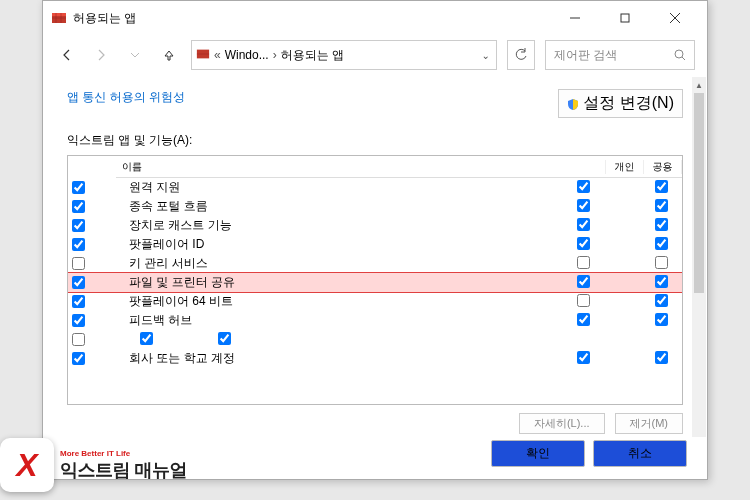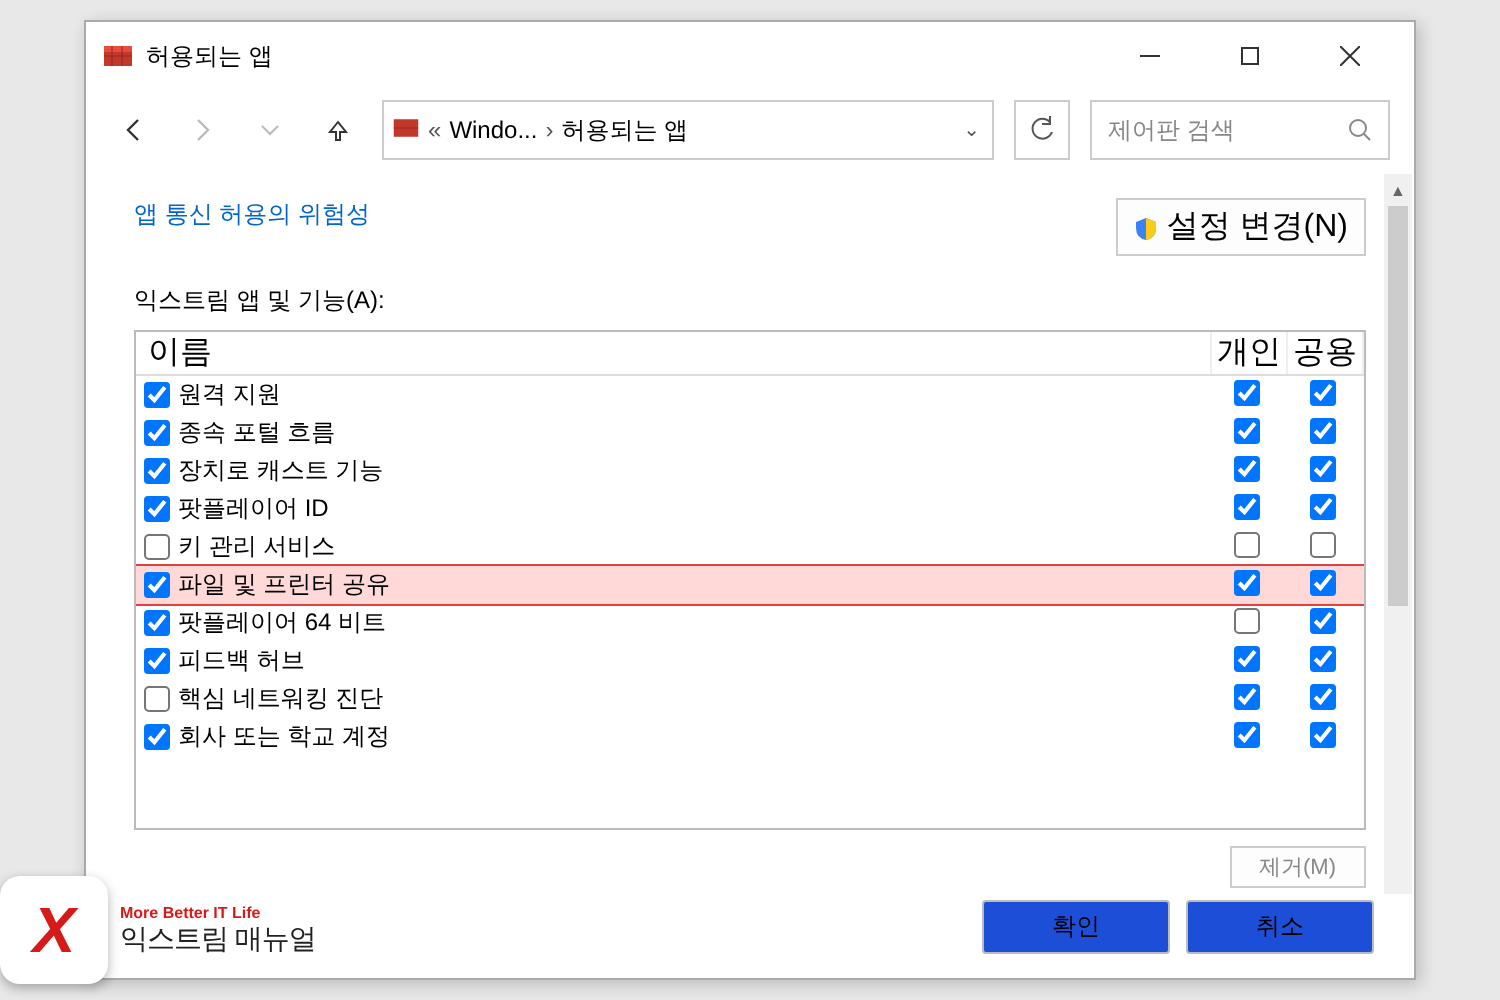--- a/index.html
+++ b/index.html
@@ -1,17 +1,17 @@
 <!DOCTYPE html>
 <html><head>
 <meta charset="utf-8">
 <style>
 * { box-sizing: border-box; margin: 0; padding: 0; font-family: "Segoe UI", "Malgun Gothic", sans-serif; }
 body { background: #e8e8e8; width: 750px; height: 500px; position: relative; overflow: hidden; }
-.window { position: absolute; left: 42px; top: 10px; width: 666px; height: 480px; background: #fff; border: 1px solid #aaa; box-shadow: 2px 2px 8px rgba(0,0,0,0.2); }
+.window { position: absolute; left: 42px; top: 0; width: 666px; height: 480px; background: #fff; border: 1px solid #aaa; box-shadow: 2px 2px 8px rgba(0,0,0,0.2); }
 .titlebar { height: 34px; display: flex; align-items: center; padding: 0 8px; }
 .titlebar .icon { width: 16px; height: 16px; margin-right: 6px; }
 .titlebar .title { font-size: 12px; flex: 1; }
 .win-controls { display: flex; gap: 18px; padding-right: 8px; }
 .win-btn { width: 32px; height: 24px; display: flex; align-items: center; justify-content: center; cursor: pointer; }
 .toolbar { height: 40px; display: flex; align-items: center; padding: 0 12px; gap: 10px; }
 .nav-btn { width: 24px; height: 24px; display: flex; align-items: center; justify-content: center; color: #555; cursor: pointer; }
 .nav-btn.disabled { color: #bbb; }
 .address { flex: 1; height: 30px; border: 1px solid #ccc; display: flex; align-items: center; padding: 0 4px; gap: 4px; font-size: 12px; }
 .address .sep { color: #555; }
@@ -19,41 +19,41 @@
 .refresh { width: 28px; height: 30px; border: 1px solid #ccc; display: flex; align-items: center; justify-content: center; cursor: pointer; }
 .search { width: 150px; height: 30px; border: 1px solid #ccc; display: flex; align-items: center; padding: 0 8px; color: #888; font-size: 12px; }
 .search span { flex: 1; }
 .content { padding: 14px 24px 0 24px; }
 .toprow { display: flex; justify-content: space-between; align-items: flex-start; margin-bottom: 14px; }
 .link { color: #0066cc; font-size: 12px; cursor: pointer; }
 .settings-btn { border: 1px solid #ccc; padding: 3px 8px; font-size: 16px; display: flex; align-items: center; gap: 4px; cursor: pointer; background: #fdfdfd; }
 .shield { width: 12px; height: 12px; }
 .section-label { font-size: 12px; margin-bottom: 6px; }
 .listbox { border: 1px solid #bbb; height: 250px; overflow: hidden; }
-.list-head { display: flex; border-bottom: 1px solid #ddd; font-size: 16px; height: 22px; align-items: center; background: #fff; }
+.list-head { display: flex; border-bottom: 1px solid #ddd; font-size: 10px; height: 22px; align-items: center; background: #fff; margin-left: 48px; }
 .col-name { flex: 1; padding-left: 6px; border-right: 1px solid #eee; }
 .col-chk { width: 38px; text-align: center; border-right: 1px solid #eee; }
 .list-body { font-size: 12px; }
-.row { display: flex; align-items: center; height: 19px; padding-left: 4px; }
+.row { display: flex; align-items: center; height: 19px; padding-left: 4px; gap: 40px; }
 .row.highlight { background: #ffd8d8; outline: 1px solid #e04040; }
 .row input[type=checkbox] { width: 13px; height: 13px; margin-right: 4px; }
 .row .name { flex: 1; }
 .row .cb { width: 38px; text-align: center; }
 .bottom-btns { display: flex; justify-content: flex-end; gap: 10px; margin-top: 8px; }
 .btn-sm { border: 1px solid #ccc; padding: 2px 14px; font-size: 11px; background: #fdfdfd; cursor: pointer; color: #888; }
 .dialog-btns { position: absolute; bottom: 12px; right: 20px; display: flex; gap: 8px; }
 .dlg-btn { border: 1px solid #bbb; padding: 4px 34px; font-size: 12px; background: #1d4ed8; cursor: pointer; border-radius: 2px; }
 .scrollbar { position: absolute; right: 1px; top: 76px; width: 14px; height: 360px; background: #f0f0f0; }
 .scrollbar .up, .scrollbar .down { height: 16px; display: flex; align-items: center; justify-content: center; font-size: 8px; color: #666; }
 .scrollbar .thumb { height: 200px; background: #ccc; margin: 0 2px; }
 .logo { position: absolute; left: 0; bottom: 8px; display: flex; align-items: center; gap: 6px; }
 .logo-badge { width: 54px; height: 54px; background: #fff; border-radius: 10px; display: flex; align-items: center; justify-content: center; box-shadow: 0 2px 6px rgba(0,0,0,0.3); }
 .logo-x { font-size: 32px; font-weight: 900; color: #d61a1a; font-style: italic; }
 .logo-text { color: #222; }
-.logo-text .main { font-size: 14px; font-weight: 400; letter-spacing: -0.5px; }
+.logo-text .main { font-size: 18px; font-weight: 700; letter-spacing: -0.5px; }
 .logo-text .sub { font-size: 8px; color: #d61a1a; font-weight: 600; }
 </style>
 </head>
 <body>
 
 <div class="window">
   <div class="titlebar">
     <span class="icon">
       <svg viewBox="0 0 16 16">
           <rect x="1" y="3" width="14" height="10" fill="#c0392b"></rect>
@@ -193,33 +193,33 @@
             <div class="cb"><input type="checkbox" checked="" style=""></div>
           </div>
           <div class="row">
             <input type="checkbox" checked="" style="">
             <span class="name">피드백 허브</span>
             <div class="cb"><input type="checkbox" checked="" style=""></div>
             <div class="cb"><input type="checkbox" checked="" style=""></div>
           </div>
           <div class="row">
             <input type="checkbox" style="">
-            <span class="name">핵심 네트워킹 진단</span>
             <div class="cb"><input type="checkbox" checked="" style=""></div>
             <div class="cb"><input type="checkbox" checked="" style=""></div>
           </div>
           <div class="row">
             <input type="checkbox" checked="" style="">
             <span class="name">회사 또는 학교 계정</span>
             <div class="cb"><input type="checkbox" checked="" style=""></div>
             <div class="cb"><input type="checkbox" checked="" style=""></div>
           </div>
         </div>
     </div>
     <div class="bottom-btns">
+      <div class="btn-sm">자세히(L)...</div>
       <div class="btn-sm">제거(M)</div>
     </div>
   </div>
 
   <div class="dialog-btns">
     <div class="dlg-btn">확인</div>
     <div class="dlg-btn">취소</div>
   </div>
 
   <div class="scrollbar">

